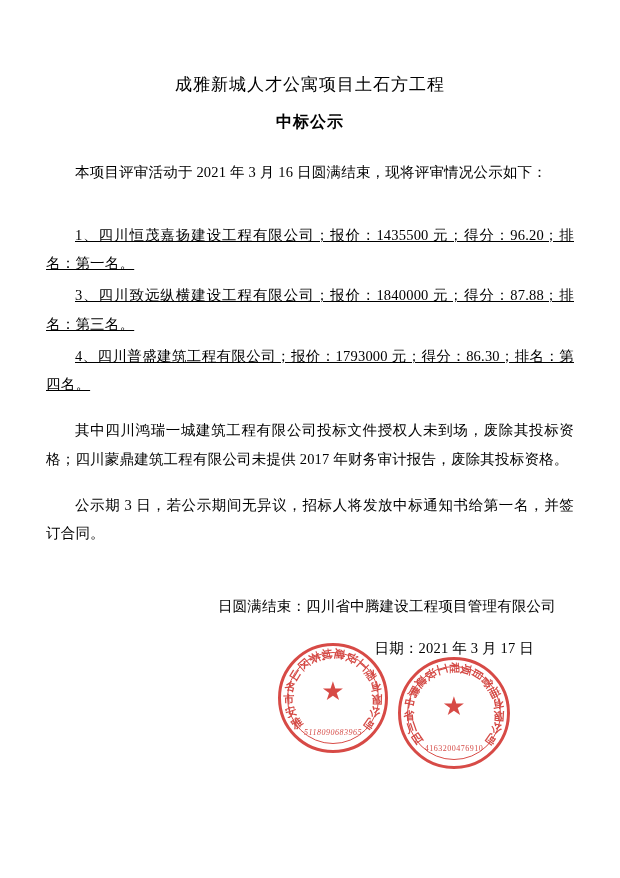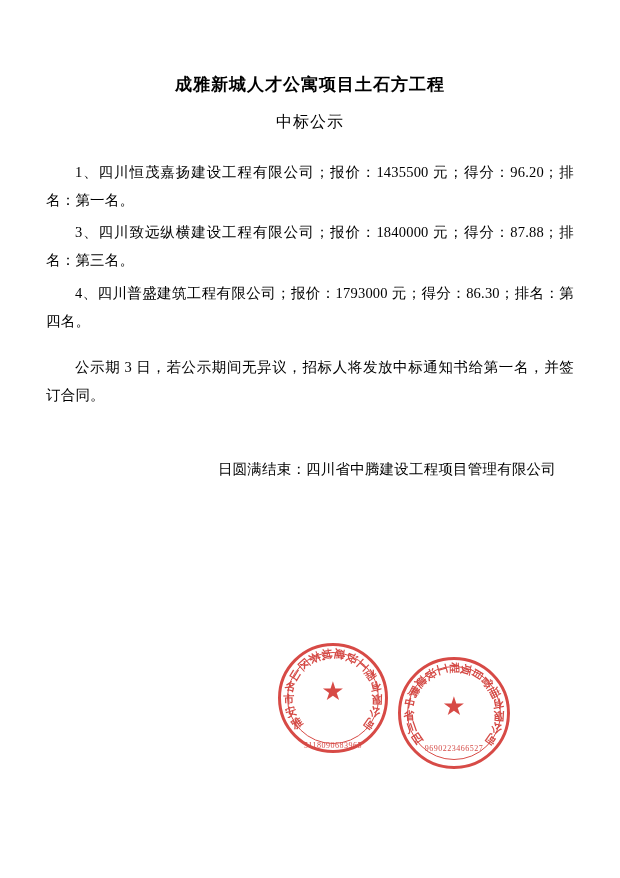--- a/index.html
+++ b/index.html
@@ -18,49 +18,50 @@
   .page {
     position: relative;
     width: 620px;
     height: 878px;
     box-sizing: border-box;
     padding: 72px 46px 0 46px;
   }
   .title {
     text-align: center;
     font-size: 17px;
-    font-weight: bold;
+    font-weight: normal;
     letter-spacing: 1px;
     line-height: 1.5;
     margin: 0 0 12px 0;
   }
   .subtitle {
     text-align: center;
     font-size: 16px;
-    font-weight: normal;
+    font-weight: bold;
     letter-spacing: 1px;
     line-height: 1.5;
     margin: 0 0 24px 0;
   }
   .para {
     font-size: 14.5px;
     line-height: 1.95;
     text-align: justify;
     text-justify: inter-ideograph;
     margin: 0 0 6px 0;
     letter-spacing: 0.2px;
   }
   .indent {
     text-indent: 2em;
   }
   .gap-top {
     margin-top: 18px;
   }
   .list-block {
-    margin-top: 20px;
+    margin-top: 35px;
+    text-decoration: underline;
   }
   .list-item {
     font-size: 14.5px;
     line-height: 1.95;
     text-align: justify;
     text-justify: inter-ideograph;
     text-indent: 2em;
     margin: 0 0 4px 0;
     letter-spacing: 0.2px;
   }
@@ -147,32 +148,35 @@
   }
 </style>
 </head>
 <body>
 
 <div class="page">
 
   <h1 class="title">成雅新城人才公寓项目土石方工程</h1>
   <h2 class="subtitle">中标公示</h2>
 
+  <p class="para indent">本项目评审活动于 2021 年 3 月 16 日圆满结束，现将评审情况公示如下：</p>
 
   <div class="list-block">
     <p class="list-item">1、四川恒茂嘉扬建设工程有限公司；报价：1435500 元；得分：96.20；排名：第一名。</p>
     <p class="list-item">3、四川致远纵横建设工程有限公司；报价：1840000 元；得分：87.88；排名：第三名。</p>
     <p class="list-item">4、四川普盛建筑工程有限公司；报价：1793000 元；得分：86.30；排名：第四名。</p>
   </div>
 
+  <p class="para indent gap-top">其中四川鸿瑞一城建筑工程有限公司投标文件授权人未到场，废除其投标资格；四川蒙鼎建筑工程有限公司未提供 2017 年财务审计报告，废除其投标资格。</p>
 
   <p class="para indent gap-top">公示期 3 日，若公示期间无异议，招标人将发放中标通知书给第一名，并签订合同。</p>
 
   <div class="signature-block">
     <span class="sig-line">日圆满结束：四川省中腾建设工程项目管理有限公司</span>
+    <span class="date-line">日期：2021 年 3 月 17 日</span>
   </div>
 
   <div class="seal seal-outer" id="seal1">
     <div class="seal-inner-ring" style="left:6px;top:6px;right:6px;bottom:6px;"></div>
     <div class="seal-text">
         <span class="seal-char" style="transform: rotate(-125deg) translate(0px, -44px) rotate(90deg) translate(-50%, -50%);">雅</span>
         <span class="seal-char" style="transform: rotate(-108.333deg) translate(0px, -44px) rotate(90deg) translate(-50%, -50%);">安</span>
         <span class="seal-char" style="transform: rotate(-91.6667deg) translate(0px, -44px) rotate(90deg) translate(-50%, -50%);">市</span>
         <span class="seal-char" style="transform: rotate(-75deg) translate(0px, -44px) rotate(90deg) translate(-50%, -50%);">名</span>
         <span class="seal-char" style="transform: rotate(-58.3333deg) translate(0px, -44px) rotate(90deg) translate(-50%, -50%);">山</span>
@@ -182,21 +186,21 @@
         <span class="seal-char" style="transform: rotate(8.33333deg) translate(0px, -44px) rotate(90deg) translate(-50%, -50%);">建</span>
         <span class="seal-char" style="transform: rotate(25deg) translate(0px, -44px) rotate(90deg) translate(-50%, -50%);">设</span>
         <span class="seal-char" style="transform: rotate(41.6667deg) translate(0px, -44px) rotate(90deg) translate(-50%, -50%);">工</span>
         <span class="seal-char" style="transform: rotate(58.3333deg) translate(0px, -44px) rotate(90deg) translate(-50%, -50%);">程</span>
         <span class="seal-char" style="transform: rotate(75deg) translate(0px, -44px) rotate(90deg) translate(-50%, -50%);">有</span>
         <span class="seal-char" style="transform: rotate(91.6667deg) translate(0px, -44px) rotate(90deg) translate(-50%, -50%);">限</span>
         <span class="seal-char" style="transform: rotate(108.333deg) translate(0px, -44px) rotate(90deg) translate(-50%, -50%);">公</span>
         <span class="seal-char" style="transform: rotate(125deg) translate(0px, -44px) rotate(90deg) translate(-50%, -50%);">司</span>
       </div>
     <div class="seal-star" style="left:50%;top:44%;transform:translate(-50%,-50%);font-size:26px;">★</div>
-    <div class="seal-bottom-text" style="bottom:0;">5118090683965</div>
+    <div class="seal-bottom-text" style="bottom:13px;font-style:italic;">5118090683965</div>
   </div>
 
   <div class="seal seal-outer" id="seal2">
     <div class="seal-inner-ring" style="left:6px;top:6px;right:6px;bottom:6px;"></div>
     <div class="seal-text">
         <span class="seal-char" style="transform: rotate(-125deg) translate(0px, -45px) rotate(90deg) translate(-50%, -50%);">四</span>
         <span class="seal-char" style="transform: rotate(-109.375deg) translate(0px, -45px) rotate(90deg) translate(-50%, -50%);">川</span>
         <span class="seal-char" style="transform: rotate(-93.75deg) translate(0px, -45px) rotate(90deg) translate(-50%, -50%);">省</span>
         <span class="seal-char" style="transform: rotate(-78.125deg) translate(0px, -45px) rotate(90deg) translate(-50%, -50%);">中</span>
         <span class="seal-char" style="transform: rotate(-62.5deg) translate(0px, -45px) rotate(90deg) translate(-50%, -50%);">腾</span>
@@ -207,16 +211,16 @@
         <span class="seal-char" style="transform: rotate(15.625deg) translate(0px, -45px) rotate(90deg) translate(-50%, -50%);">项</span>
         <span class="seal-char" style="transform: rotate(31.25deg) translate(0px, -45px) rotate(90deg) translate(-50%, -50%);">目</span>
         <span class="seal-char" style="transform: rotate(46.875deg) translate(0px, -45px) rotate(90deg) translate(-50%, -50%);">管</span>
         <span class="seal-char" style="transform: rotate(62.5deg) translate(0px, -45px) rotate(90deg) translate(-50%, -50%);">理</span>
         <span class="seal-char" style="transform: rotate(78.125deg) translate(0px, -45px) rotate(90deg) translate(-50%, -50%);">有</span>
         <span class="seal-char" style="transform: rotate(93.75deg) translate(0px, -45px) rotate(90deg) translate(-50%, -50%);">限</span>
         <span class="seal-char" style="transform: rotate(109.375deg) translate(0px, -45px) rotate(90deg) translate(-50%, -50%);">公</span>
         <span class="seal-char" style="transform: rotate(125deg) translate(0px, -45px) rotate(90deg) translate(-50%, -50%);">司</span>
       </div>
     <div class="seal-star" style="left:50%;top:44%;transform:translate(-50%,-50%);font-size:26px;">★</div>
-    <div class="seal-bottom-text" style="bottom:13px;">9690223466527</div>
+    <div class="seal-bottom-text" style="bottom:13px;">4163200476910</div>
   </div>
 
 </div>
 
 </body></html>

